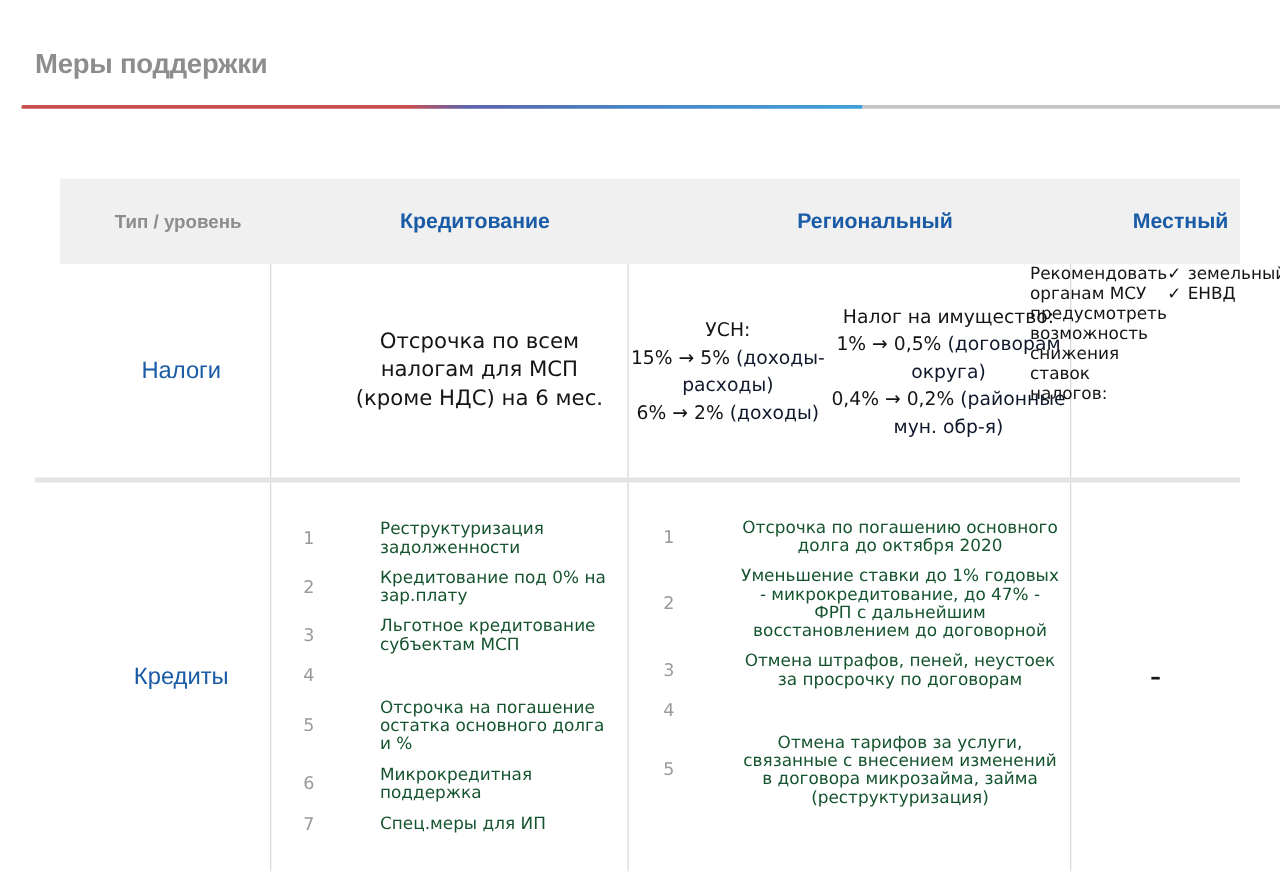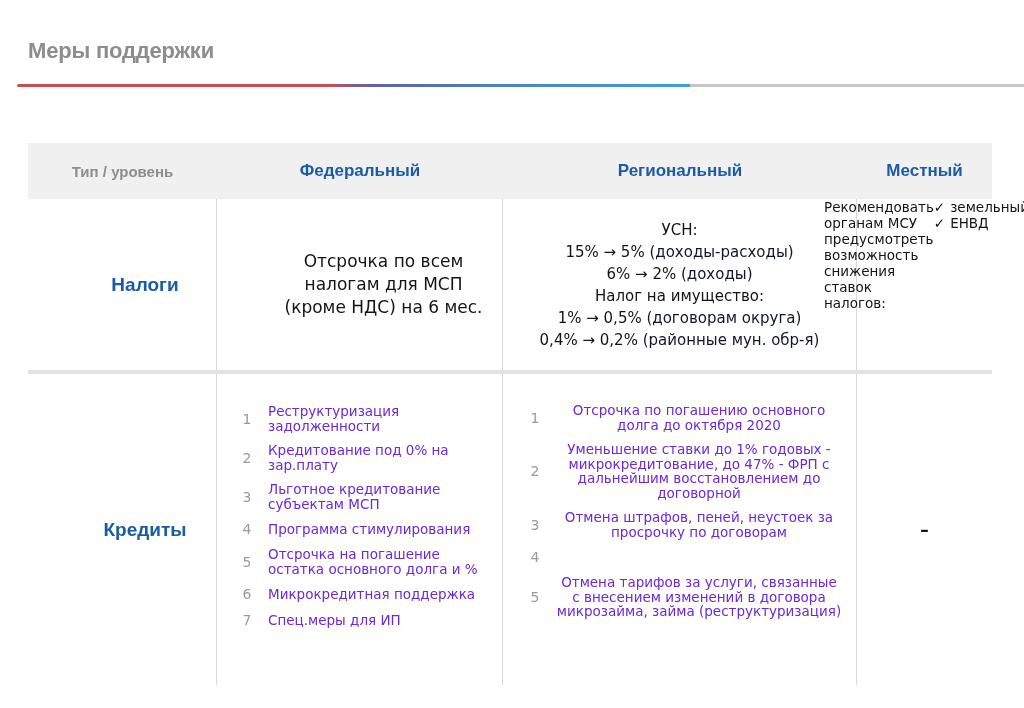--- a/index.html
+++ b/index.html
@@ -40,63 +40,64 @@
 
   
   .support-table {
     position: absolute;
     left: 28px; top: 143px;
     width: 964px;
   }
   .tgrid { display: grid; grid-template-columns: 189px 286px 354px 135px; }
 
   .thead {
-    height: 56px;
+    height: 68px;
     background: #f0f0f0;
     align-items: center;
+    margin-left: 20px;
   }
   .th {
     text-align: center;
     font-family: "Liberation Sans", sans-serif;
     font-weight: bold;
   }
   .th.muted { color: #8d8d8d; font-size: 15px; }
   .th.level { color: #1a5ba6; font-size: 17px; }
 
   .trow1 { height: 171px; }
   .trow2 { height: 311px; }
   .cell { position: relative; height: 100%; }
   .cell.bline { border-right: 1px solid #d9d9d9; }
 
   .row-divider { height: 4px; background: #e3e3e3; }
 
   .row-label-cell { display: flex; align-items: center; justify-content: center; }
   .row-label {
     font-family: "Liberation Sans", sans-serif;
-    font-weight: bold;
+    font-weight: normal;
     font-size: 19px;
     color: #1a5ba6;
     margin-left: 46px;
   }
 
   
   .tax-federal {
     display: flex; align-items: center; justify-content: center;
     text-align: center;
   }
   .tax-federal .txt {
     max-width: 206px;
     font-size: 17px;
     line-height: 23px;
     color: #141414;
     margin-left: 48px;
   }
 
   .tax-regional {
-    display: flex; flex-direction: column; align-items: center; justify-content: center;
+    display: flex; flex-direction: row; align-items: center; justify-content: center;
     text-align: center;
     font-size: 15px;
     line-height: 22px;
     color: #141414;
   }
   .tax-regional .block + .block { }
   .tax-regional .note { color: #0f172a; }
 
   .tax-local {
     display: flex; flex-direction: row; justify-content: center;
@@ -115,21 +116,22 @@
     width: 16px;
     flex: 0 0 16px;
     margin-right: 13px;
     text-align: center;
     color: #9a9a9a;
     font-size: 14px;
   }
   .credit-list .item-text {
     font-size: 13.5px;
     line-height: 14.5px;
-    color: #6d28d9;
+    color: #14532d;
+    margin-left: 36px;
   }
   .credit-list.regional { padding-top: 29px; padding-left: 24px; }
   .credit-list.regional .item-text { max-width: 286px; text-align: center; }
   .credit-list.federal .item-text { max-width: 218px; }
 
   .credit-local { display: flex; align-items: center; justify-content: center; }
   .credit-local .dash { font-size: 17px; font-weight: bold; color: #141414; }
 </style>
 </head>
 <body>
@@ -138,21 +140,21 @@
 
   <div class="page-title">Меры поддержки</div>
 
   <div class="divider-line redblue"></div>
   <div class="divider-line gray"></div>
 
   <div class="support-table">
 
     <div class="tgrid thead">
       <div class="th muted">Тип / уровень</div>
-      <div class="th level">Федеральный</div>
+      <div class="th level">Кредитование</div>
       <div class="th level">Региональный</div>
       <div class="th level">Местный</div>
     </div>
 
     <div class="tgrid trow1">
       <div class="cell bline row-label-cell">
         <div class="row-label">Налоги</div>
       </div>
 
       <div class="cell bline tax-federal">
@@ -216,21 +218,20 @@
             <div class="item-text">Кредитование под 0% на зар.плату</div>
           </div>
 
           <div class="list-item">
             <div class="item-number">3</div>
             <div class="item-text">Льготное кредитование субъектам МСП</div>
           </div>
 
           <div class="list-item">
             <div class="item-number">4</div>
-            <div class="item-text">Программа стимулирования</div>
           </div>
 
           <div class="list-item">
             <div class="item-number">5</div>
             <div class="item-text">Отсрочка на погашение остатка основного долга и %</div>
           </div>
 
           <div class="list-item">
             <div class="item-number">6</div>
             <div class="item-text">Микрокредитная поддержка</div>

